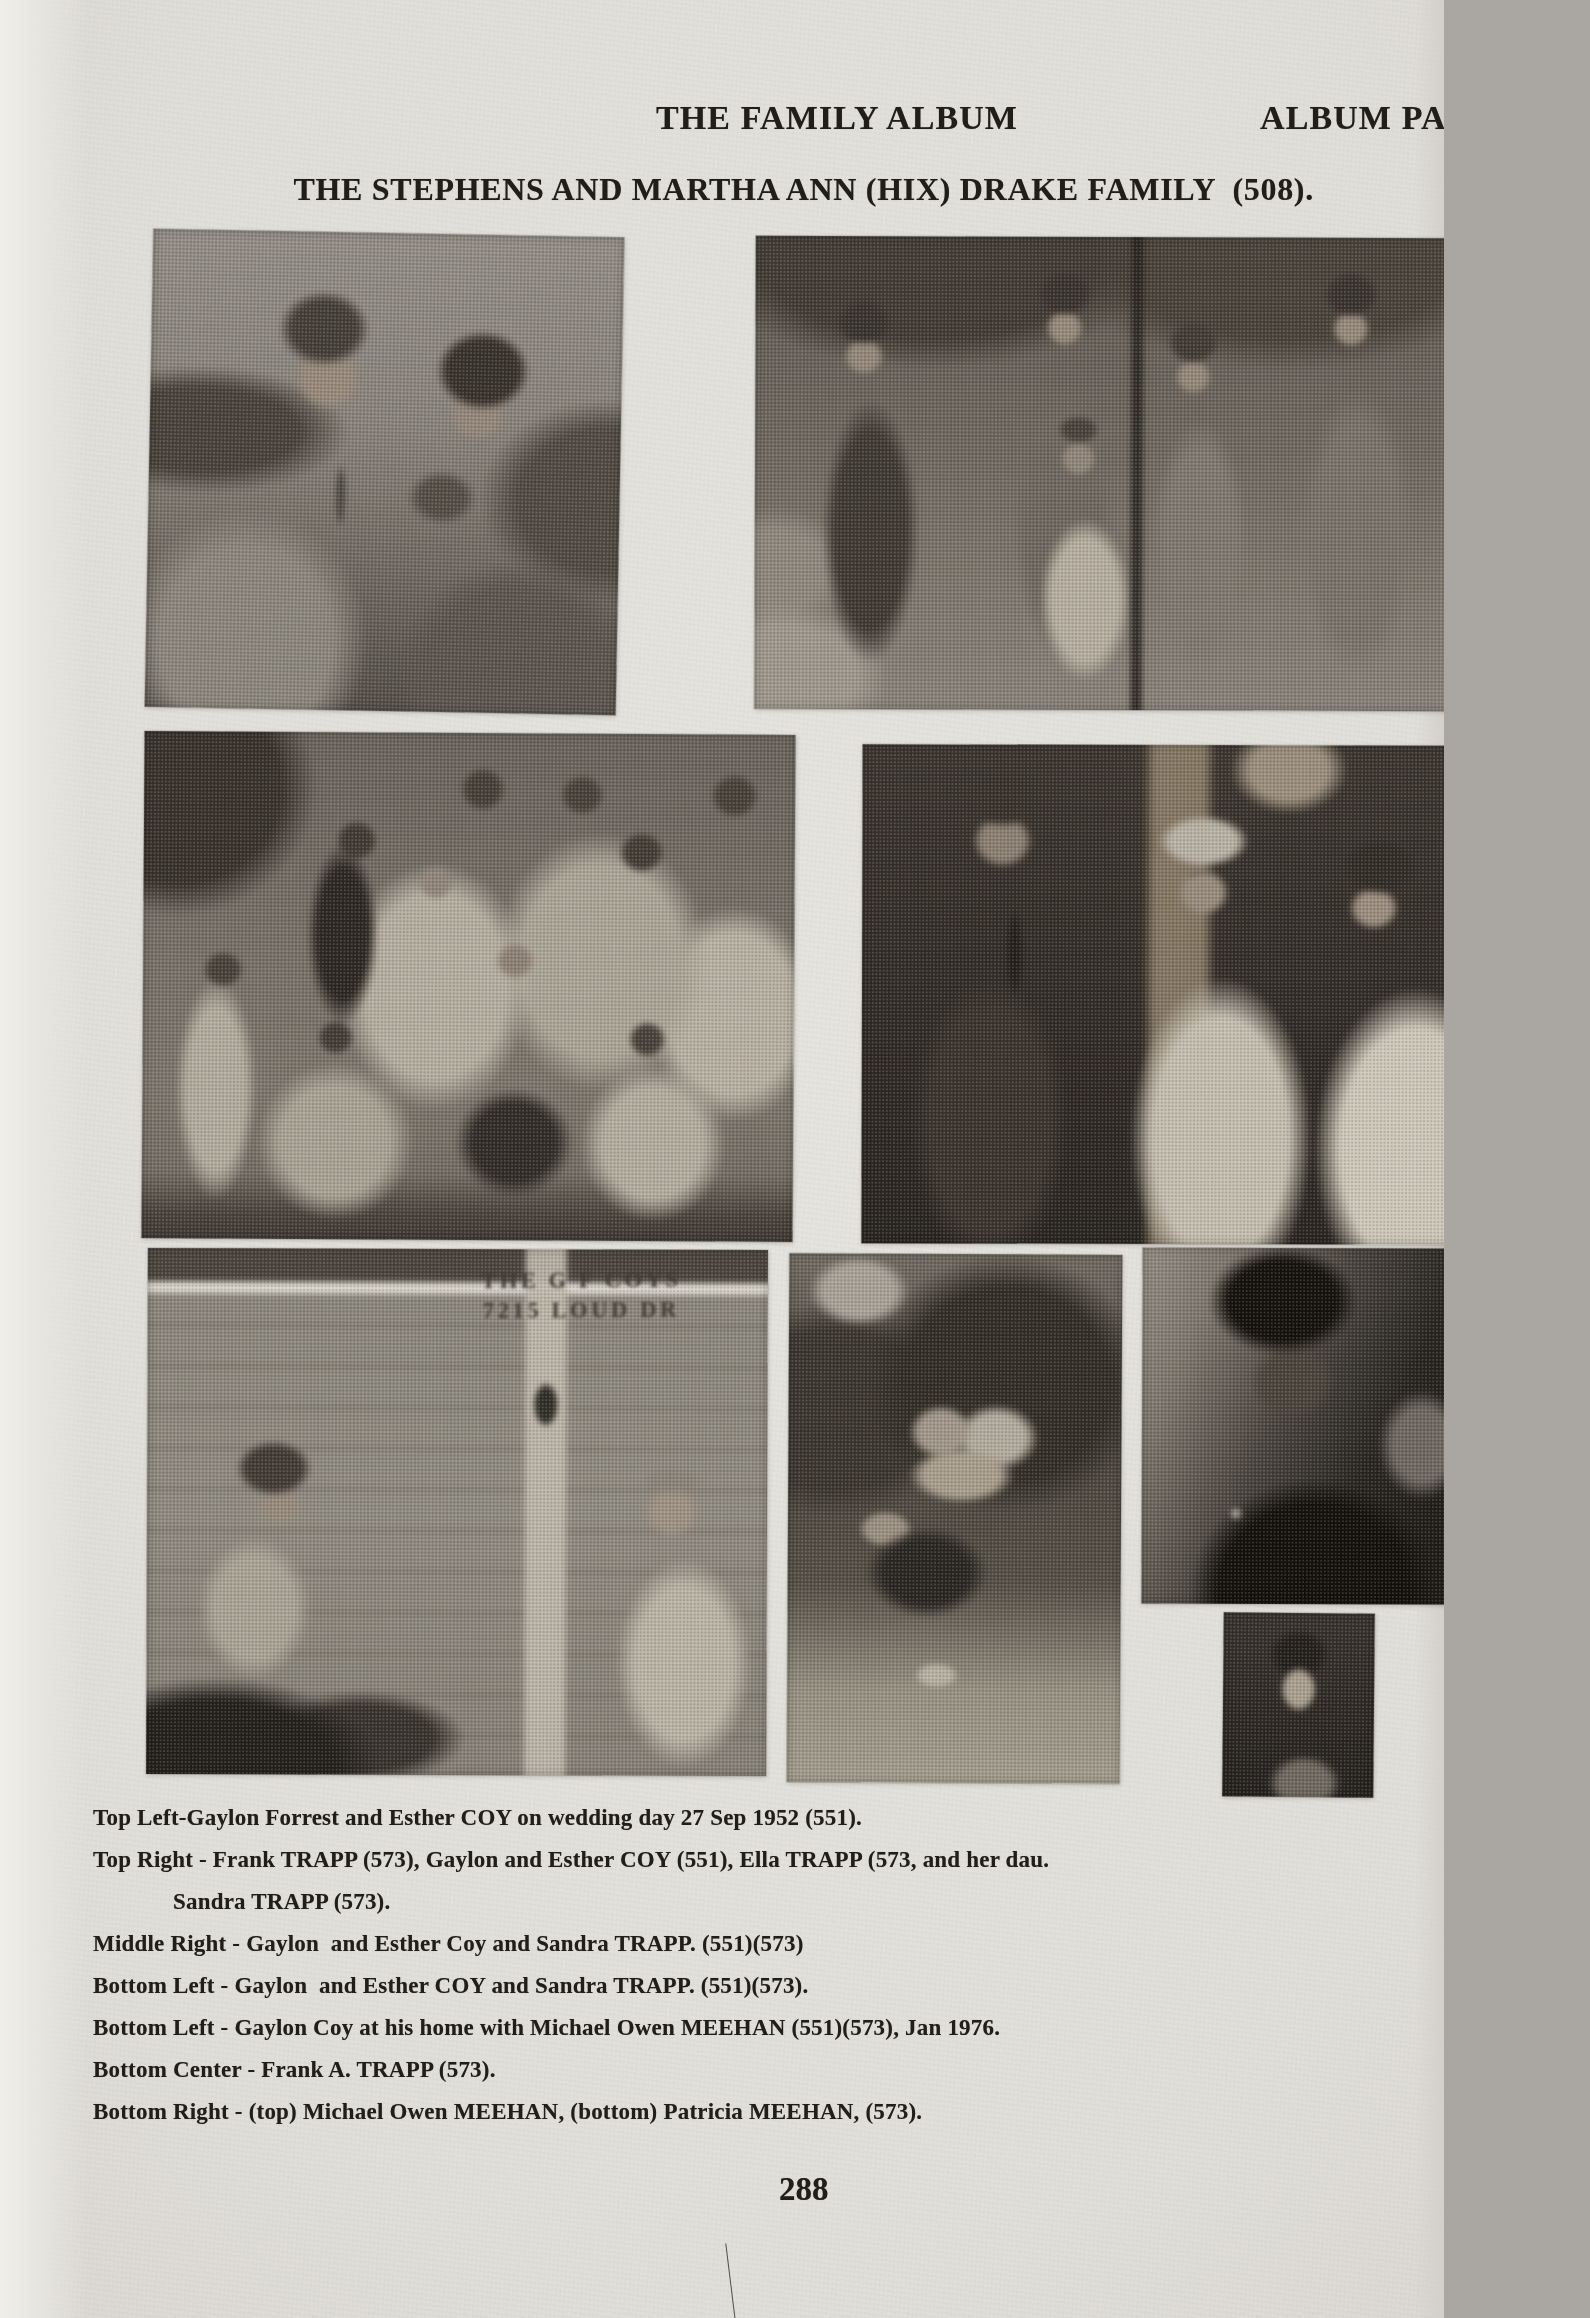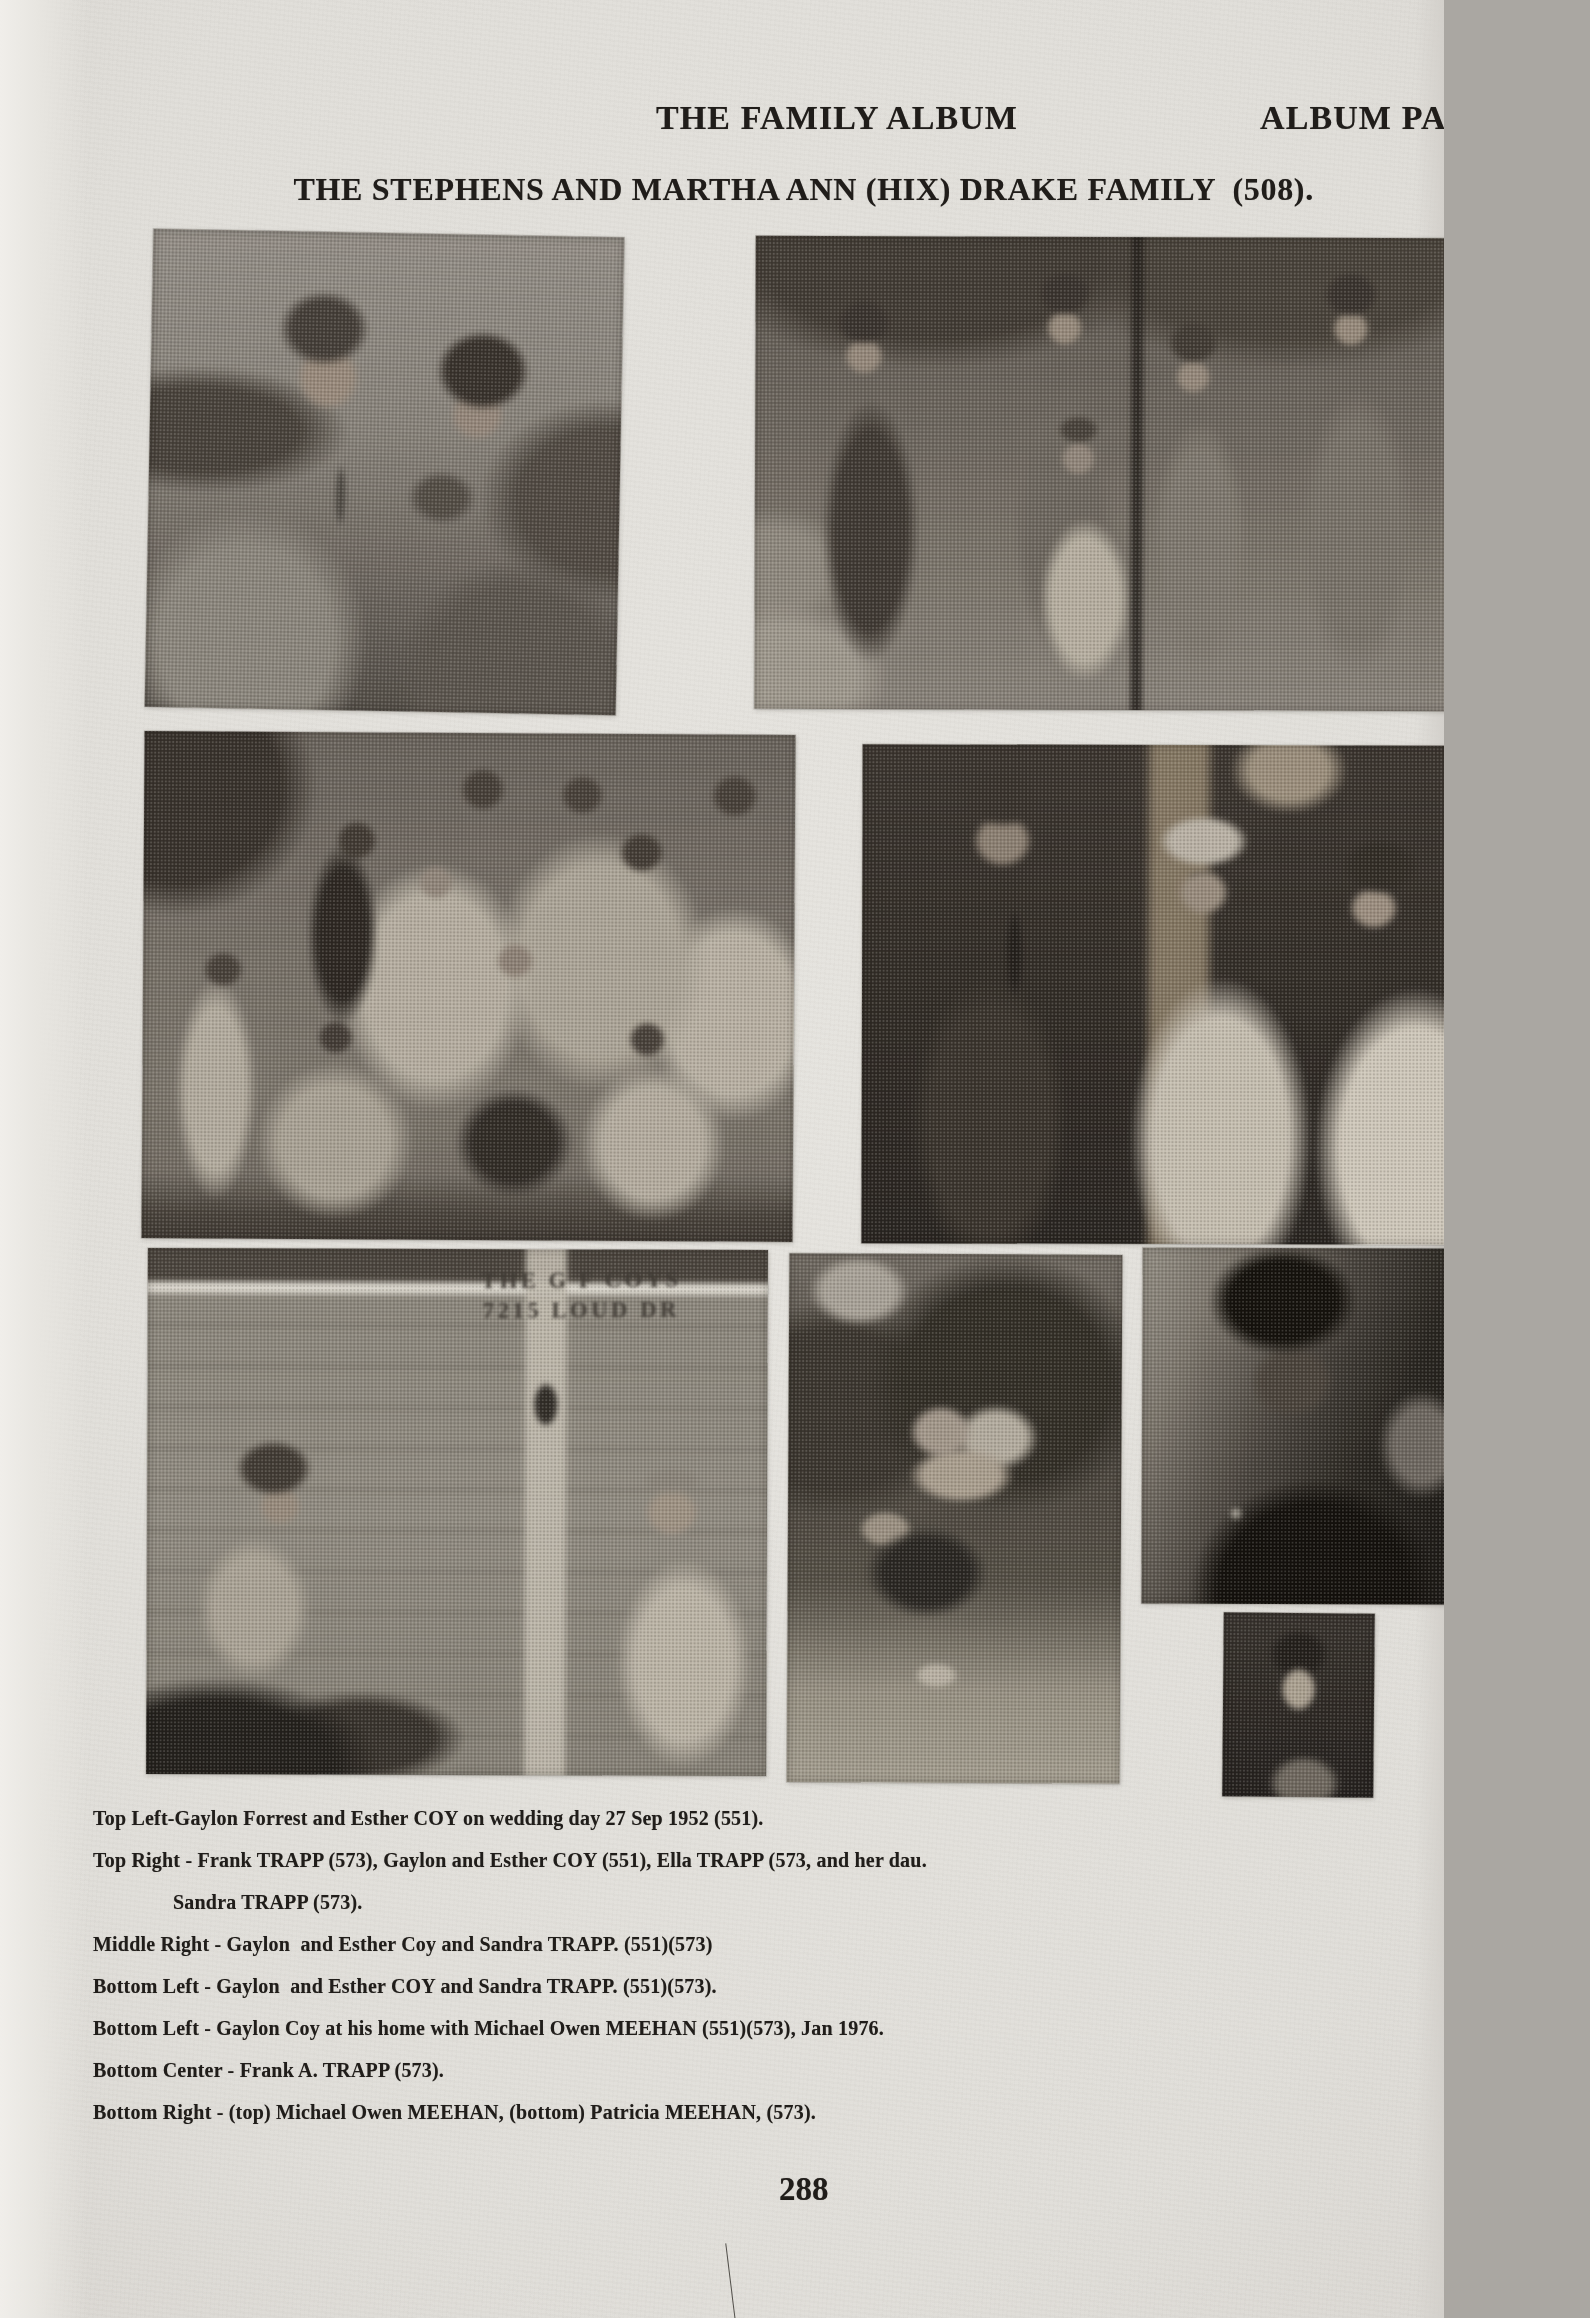--- a/index.html
+++ b/index.html
@@ -141,21 +141,21 @@
   .art-p8{background:
     radial-gradient(ellipse 29px 36px at 50% 42%,#a99f90 0 45%,transparent 64%),
     radial-gradient(ellipse 43px 36px at 50% 24%,#26221e 0 50%,transparent 70%),
     radial-gradient(ellipse 51px 40px at 54% 90%,#6f6960 0 50%,transparent 72%),
     linear-gradient(180deg,#3a3530 0%,#2e2a26 60%,#262220 100%);}
 
   .garage-sign{position:absolute;left:47%;top:3%;width:46%;text-align:center;
     font-weight:700;font-size:22.5px;line-height:30px;letter-spacing:3.6px;color:#3f3a34;
     filter:blur(1.4px);transform:skewY(-.6deg);z-index:2;}
   .captions{position:absolute;left:93px;top:1797px;width:1442px;}
-  .cap{margin:0;font-size:20px;line-height:42px;font-weight:700;letter-spacing:0.2px;
+  .cap{margin:0;font-size:23px;line-height:42px;font-weight:700;letter-spacing:0.2px;
     white-space:pre-wrap;text-shadow:0 0 0.7px rgba(32,29,26,.4);}
   .cap.indent{padding-left:80px;}
   .page-number{position:absolute;left:779px;top:2171px;width:94px;text-align:left;
     font-size:33px;font-weight:700;text-shadow:0 0 0.7px rgba(32,29,26,.4);}
   .pen-dash{position:absolute;left:1556px;top:867px;width:38px;height:5px;border-radius:2.9px;
     background:#2b2824;transform:rotate(-22deg);}
   .pen-hair{position:absolute;left:1584px;top:827px;width:1.4px;height:45px;
     background:rgba(70,66,60,.55);transform:rotate(12deg);border-radius:1.4px;}
   .pen-line{position:absolute;left:730px;top:2243px;width:1.4px;height:78px;
     background:rgba(45,42,38,.8);transform:rotate(-7deg);}

